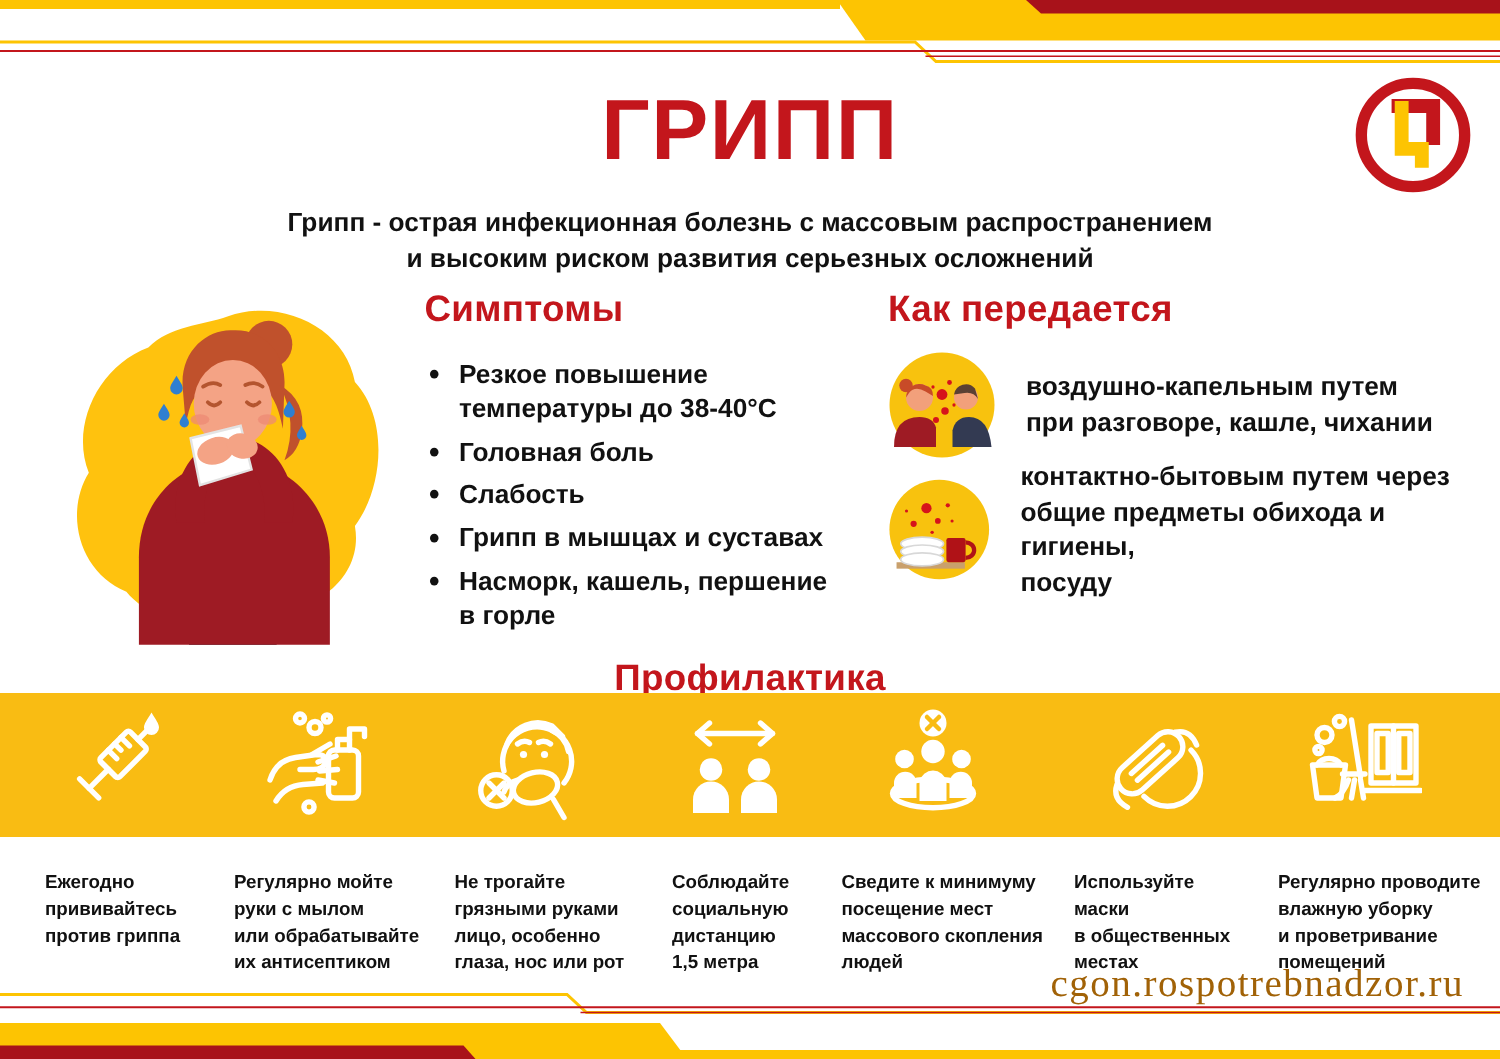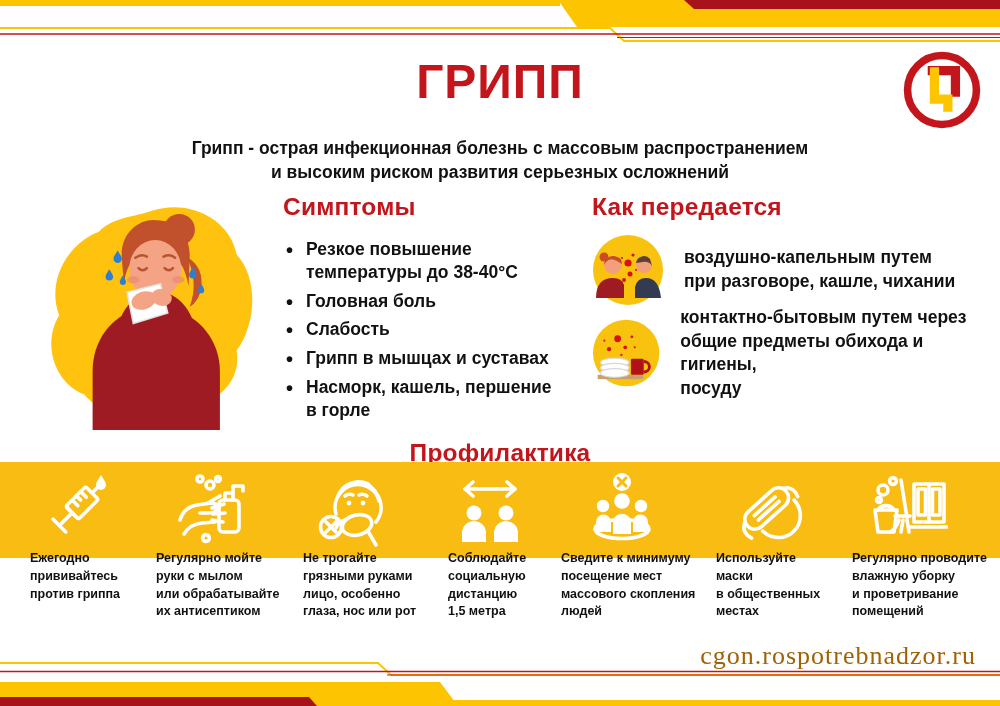--- a/index.html
+++ b/index.html
@@ -7,21 +7,21 @@
           font-family:"Liberation Sans",sans-serif;color:#111;}
   svg{display:block;}
 
   .decor{position:absolute;left:0;width:1000px;pointer-events:none;}
   .decor.top{top:0;height:46px;}
   .decor.bottom{bottom:0;height:52px;}
 
   .logo{position:absolute;top:48px;right:16px;width:84px;height:84px;}
 
   .title{position:absolute;top:54px;left:0;width:1000px;margin:0;text-align:center;
-         font-size:48px;font-weight:800;color:#C3161C;letter-spacing:1px;}
+         font-size:57px;font-weight:800;color:#C3161C;letter-spacing:1px;}
   .subtitle{position:absolute;top:137px;left:0;width:1000px;text-align:center;
             font-size:17.5px;font-weight:700;line-height:1.35;white-space:pre-line;}
 
   .section-heading{font-size:24.5px;font-weight:800;color:#C3161C;margin:0;letter-spacing:.2px;}
 
   .illustration{position:absolute;left:30px;top:192px;width:240px;height:240px;}
 
   .symptoms{position:absolute;left:283px;top:193px;width:290px;}
   .symptoms ul{list-style:none;margin:17px 0 0;padding:0;}
   .symptoms li{position:relative;padding-left:23px;font-size:17.5px;font-weight:700;
@@ -31,21 +31,21 @@
   .transmission{position:absolute;left:592px;top:193px;width:396px;}
   .trans-row{display:flex;align-items:center;gap:20px;margin-top:13px;}
   .trans-row + .trans-row{margin-top:0;}
   .trans-row .txt{font-size:17.5px;font-weight:700;line-height:1.35;white-space:pre-line;}
 
   .prevention-heading{position:absolute;top:423px;left:0;width:1000px;text-align:center;margin-top:16px;}
 
   .band{position:absolute;top:462px;left:0;width:1000px;height:96px;background:#F9BC13;}
   .p-icon{position:absolute;top:8px;width:80px;height:80px;}
 
-  .caption{position:absolute;top:550px;font-size:12.5px;font-weight:700;line-height:1.42;
+  .caption{position:absolute;top:580px;font-size:12.5px;font-weight:700;line-height:1.42;
            white-space:pre-line;}
 
   .watermark{position:absolute;top:641px;right:24px;font-family:"Liberation Serif",serif;
              font-size:26px;color:#a16207;letter-spacing:1px;}
 
   .w{stroke:#fff;stroke-width:3.6;fill:none;stroke-linecap:round;stroke-linejoin:round;}
   .wf{fill:#fff;stroke:none;}
 </style>
 </head>
 <body>

